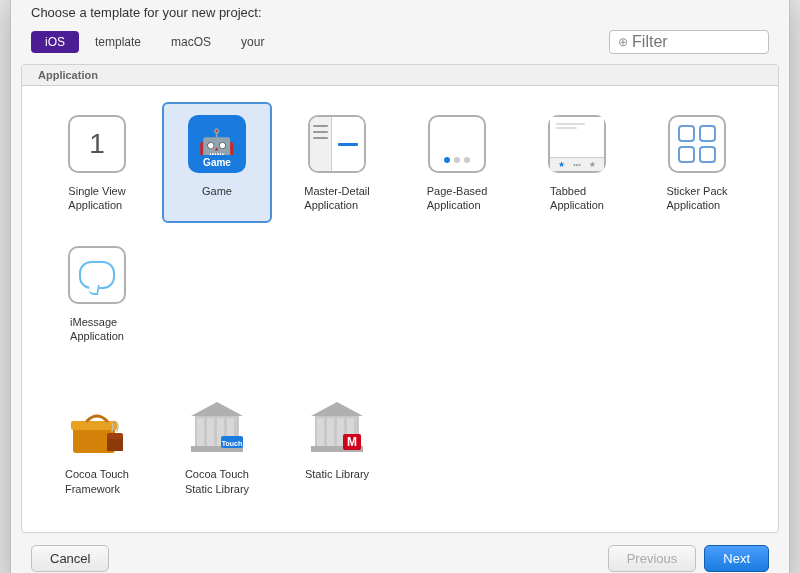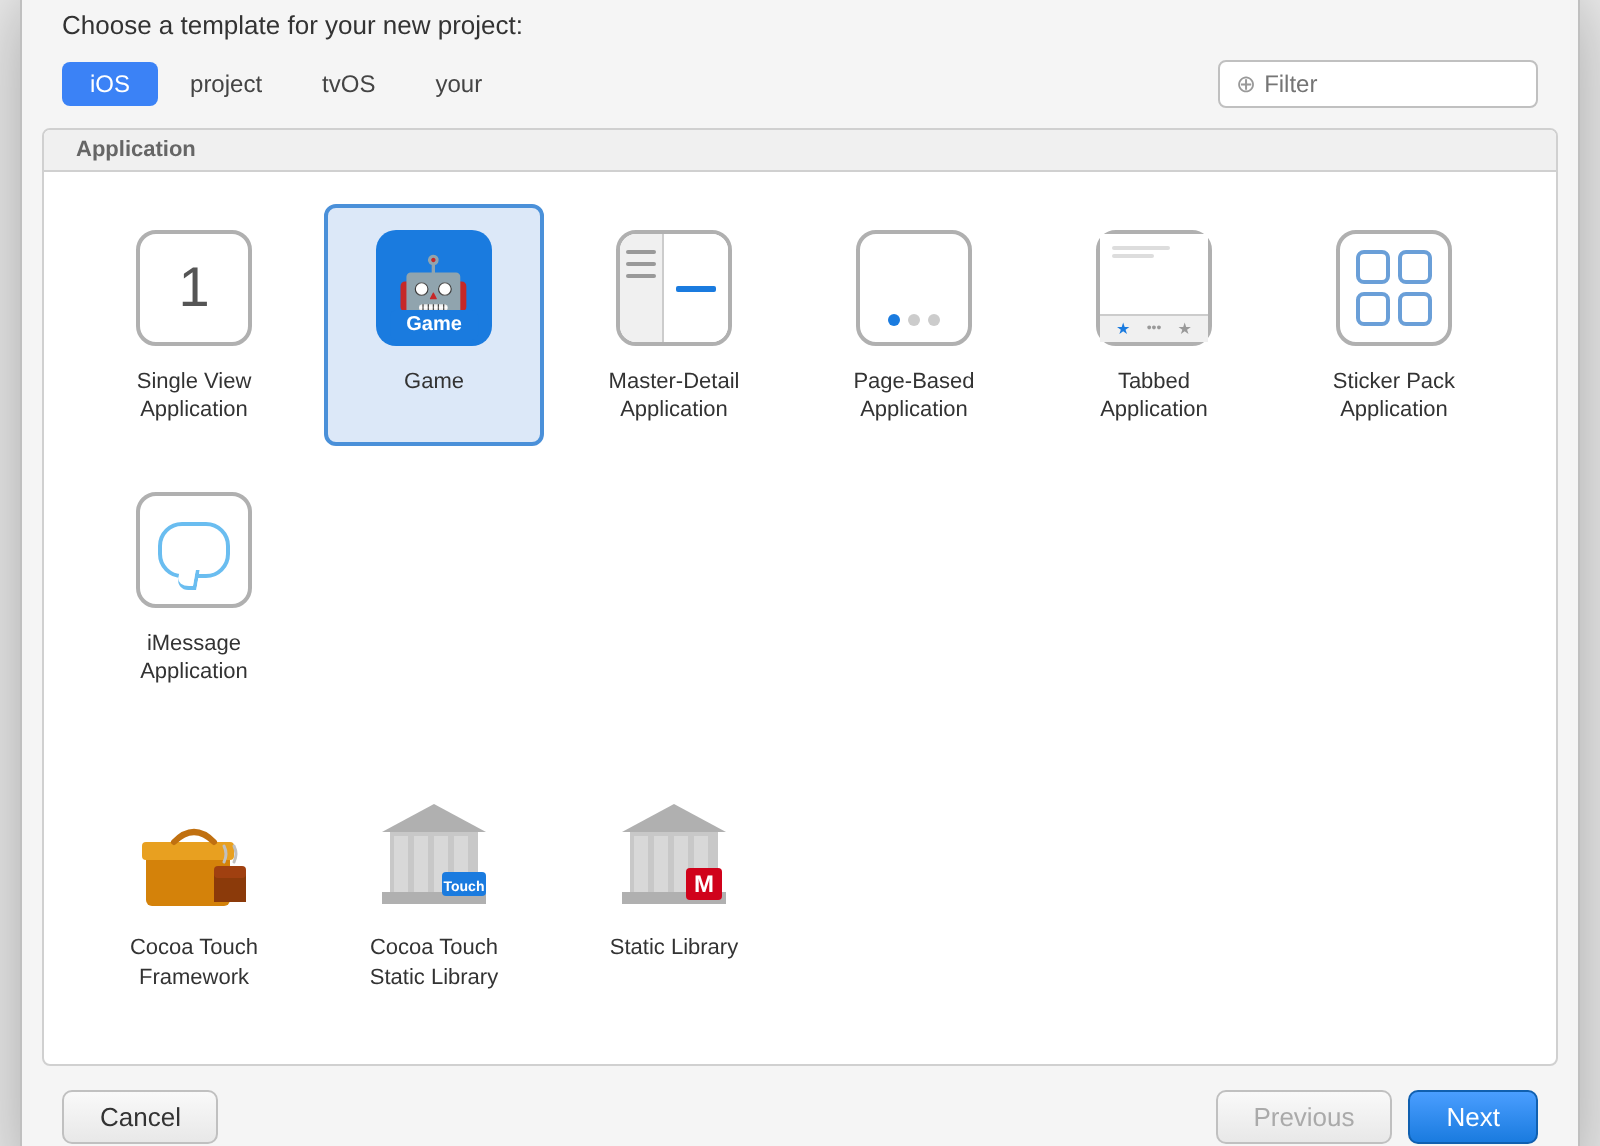--- a/index.html
+++ b/index.html
@@ -38,42 +38,42 @@
     .tab {
       padding: 4px 14px;
       font-size: 12px;
       border-radius: 4px;
       cursor: pointer;
       color: #444;
       background: transparent;
       border: none;
     }
     .tab.active {
-      background: #3b82f6;
+      background: #4c1d95;
       color: white;
     }
     .filter-area {
       margin-left: auto;
       display: flex;
       align-items: center;
     }
     .filter-box {
       display: flex;
       align-items: center;
       border: 1px solid #c0c0c0;
       border-radius: 4px;
       background: white;
       padding: 2px 8px;
       width: 160px;
       height: 24px;
     }
     .filter-box input {
       border: none;
       outline: none;
-      font-size: 12px;
+      font-size: 16px;
       color: #0f172a;
       width: 100%;
       background: transparent;
     }
     .filter-icon {
       font-size: 12px;
       color: #999;
       margin-right: 4px;
     }
     .content-area {
@@ -121,21 +121,20 @@
       width: 64px;
       height: 64px;
       display: flex;
       align-items: center;
       justify-content: center;
       margin-bottom: 8px;
       position: relative;
     }
     .template-label {
       font-size: 11px;
-      text-align: center;
       color: #333;
       line-height: 1.3;
     }
     
     .icon-single-view {
       width: 58px;
       height: 58px;
       border: 2px solid #b0b0b0;
       border-radius: 10px;
       display: flex;
@@ -367,22 +366,22 @@
   </style>
 </head>
 <body>
 
 <div class="dialog">
 
   <div class="dialog-title">Choose a template for your new project:</div>
 
   <div class="tab-bar">
     <button class="tab active">iOS</button>
-    <button class="tab">project</button>
-    <button class="tab">tvOS</button>
+    <button class="tab">template</button>
+    <button class="tab">macOS</button>
     <button class="tab">your</button>
     <div class="filter-area">
       <div class="filter-box">
         <span class="filter-icon">⊕</span>
         <input type="text" placeholder="Filter" style="">
       </div>
     </div>
   </div>
 
   <div class="content-area">

